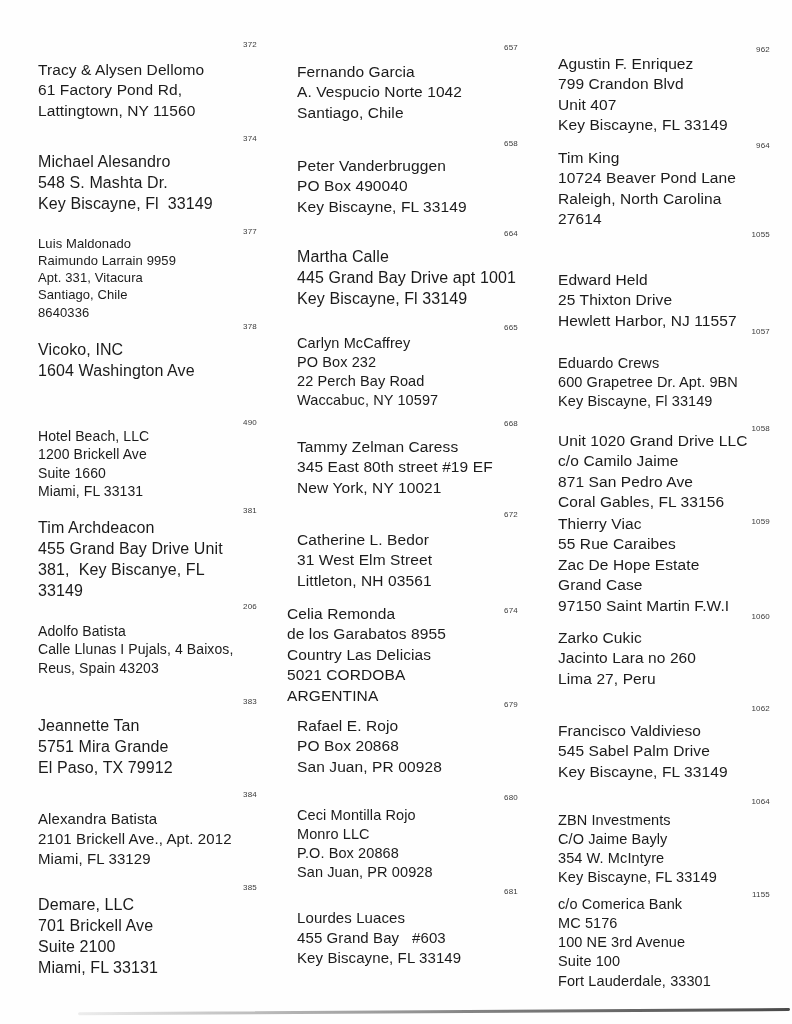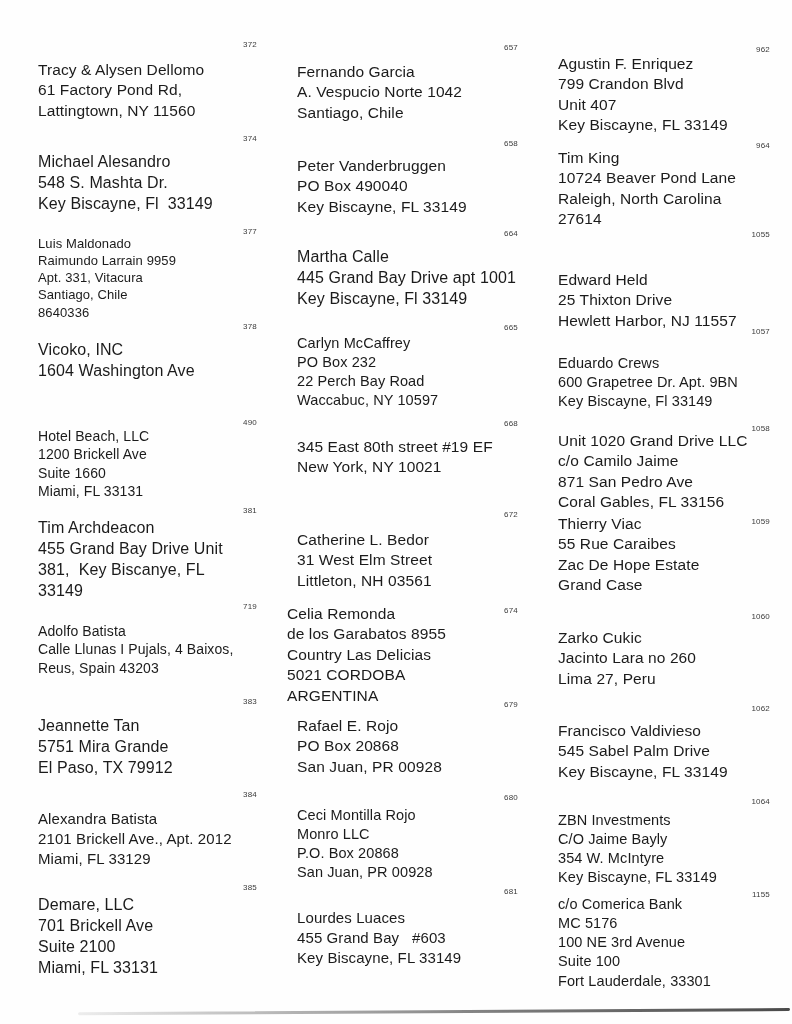--- a/index.html
+++ b/index.html
@@ -87,21 +87,21 @@
         <div class="line">Suite 1660</div>
         <div class="line">Miami, FL 33131</div>
       </div>
       <div class="ref-num" style="left: 217px; top: 506px;">381</div>
       <div class="addr" style="left: 38px; top: 517px; font-size: 16px;">
         <div class="line">Tim Archdeacon</div>
         <div class="line">455 Grand Bay Drive Unit</div>
         <div class="line">381,  Key Biscanye, FL</div>
         <div class="line">33149</div>
       </div>
-      <div class="ref-num" style="left: 217px; top: 602px;">719</div>
+      <div class="ref-num" style="left: 217px; top: 602px;">206</div>
       <div class="addr" style="left: 38px; top: 622px; font-size: 14px;">
         <div class="line">Adolfo Batista</div>
         <div class="line">Calle Llunas I Pujals, 4 Baixos,</div>
         <div class="line">Reus, Spain 43203</div>
       </div>
       <div class="ref-num" style="left: 217px; top: 697px;">383</div>
       <div class="addr" style="left: 38px; top: 715px; font-size: 16px;">
         <div class="line">Jeannette Tan</div>
         <div class="line">5751 Mira Grande</div>
         <div class="line">El Paso, TX 79912</div>
@@ -139,20 +139,21 @@
       </div>
       <div class="ref-num" style="left: 478px; top: 323px;">665</div>
       <div class="addr" style="left: 297px; top: 334px; font-size: 14.5px;">
         <div class="line">Carlyn McCaffrey</div>
         <div class="line">PO Box 232</div>
         <div class="line">22 Perch Bay Road</div>
         <div class="line">Waccabuc, NY 10597</div>
       </div>
       <div class="ref-num" style="left: 478px; top: 419px;">668</div>
       <div class="addr" style="left: 297px; top: 437px; font-size: 15.5px;">
+        <div class="line">Tammy Zelman Caress</div>
         <div class="line">345 East 80th street #19 EF</div>
         <div class="line">New York, NY 10021</div>
       </div>
       <div class="ref-num" style="left: 478px; top: 510px;">672</div>
       <div class="addr" style="left: 297px; top: 530px; font-size: 15.5px;">
         <div class="line">Catherine L. Bedor</div>
         <div class="line">31 West Elm Street</div>
         <div class="line">Littleton, NH 03561</div>
       </div>
       <div class="ref-num" style="left: 478px; top: 606px;">674</div>
@@ -214,20 +215,21 @@
         <div class="line">c/o Camilo Jaime</div>
         <div class="line">871 San Pedro Ave</div>
         <div class="line">Coral Gables, FL 33156</div>
       </div>
       <div class="ref-num" style="left: 730px; top: 517px;">1059</div>
       <div class="addr" style="left: 558px; top: 514px; font-size: 15.5px;">
         <div class="line">Thierry Viac</div>
         <div class="line">55 Rue Caraibes</div>
         <div class="line">Zac De Hope Estate</div>
         <div class="line">Grand Case</div>
+        <div class="line">97150 Saint Martin F.W.I</div>
       </div>
       <div class="ref-num" style="left: 730px; top: 612px;">1060</div>
       <div class="addr" style="left: 558px; top: 628px; font-size: 15.5px;">
         <div class="line">Zarko Cukic</div>
         <div class="line">Jacinto Lara no 260</div>
         <div class="line">Lima 27, Peru</div>
       </div>
       <div class="ref-num" style="left: 730px; top: 704px;">1062</div>
       <div class="addr" style="left: 558px; top: 721px; font-size: 15.5px;">
         <div class="line">Francisco Valdivieso</div>

